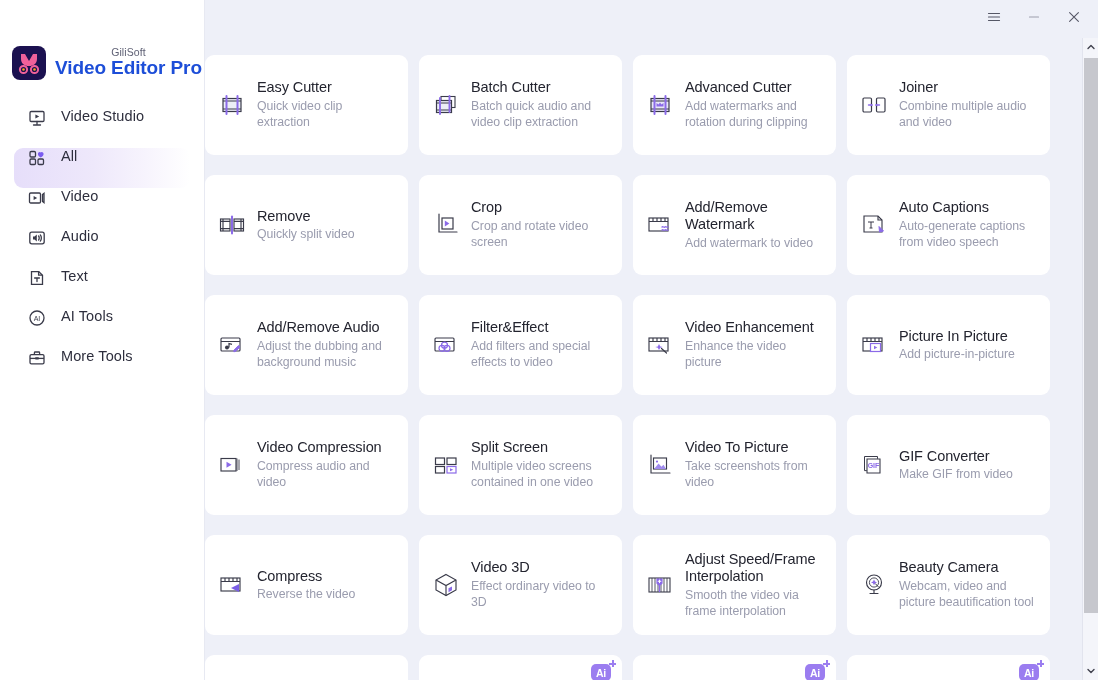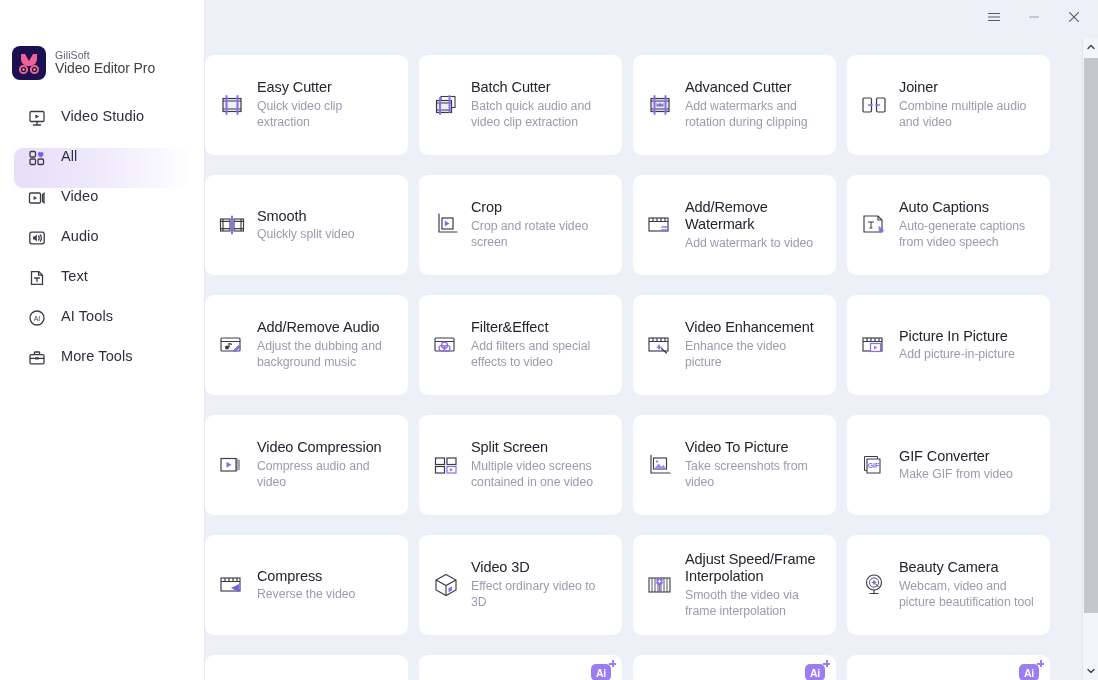--- a/index.html
+++ b/index.html
@@ -22,36 +22,37 @@
     background: #ffffff;
     flex: 0 0 205px;
     position: relative;
     border-right: 1px solid #e7e9f2;
   }
   .brand {
     display: flex; align-items: center;
     gap: 9px;
     padding: 40px 0 0 12px;
     height: 86px;
+    text-align: center;
   }
   .brand-logo {
     width: 34px; height: 34px;
     border-radius: 8px;
     background: #1b1150;
     position: relative;
     flex: 0 0 34px;
     overflow: hidden;
   }
   .brand-logo svg { position: absolute; left: 0; top: 0; }
   .brand-text { line-height: 1.08; }
   .brand-sub {
     font-size: 10.5px; color: #5f6175; letter-spacing: .1px;
   }
   .brand-title {
-    font-size: 14px; font-weight: normal; color: #404040; letter-spacing: -.1px;
+    font-size: 19px; font-weight: bold; color: #1d4ed8; letter-spacing: -.1px;
   }
 
   .nav { margin-top: 22px; padding: 0 14px; }
   .nav-item {
     display: flex; align-items: flex-start;
     gap: 14px;
     height: 40px;
     padding-left: 13px;
     border-radius: 9px;
     cursor: pointer;
@@ -377,21 +378,21 @@
           <span class="card-icon">
             <svg width="30" height="30" viewBox="0 0 30 30" fill="none" stroke="#3a3b4a" stroke-width="1.15">
               <rect x="3.5" y="9" width="9.5" height="12"></rect>
               <path d="M3.5 11.4 H13 M3.5 18.6 H13 M6 9 V21"></path>
               <rect x="17" y="9" width="9.5" height="12"></rect>
               <path d="M17 11.4 H26.5 M17 18.6 H26.5 M24 9 V21"></path>
               <path d="M15 6.5 V23.5" stroke="#8b6ae8" stroke-width="2" stroke-linecap="round"></path>
             </svg>
           </span>
           <div class="card-body">
-            <div class="card-title">Smooth</div>
+            <div class="card-title">Remove</div>
             <div class="card-desc">Quickly split video</div>
           </div>
         </div>
 
         <div class="card">
           <span class="card-icon">
             <svg width="30" height="30" viewBox="0 0 30 30" fill="none" stroke="#3a3b4a" stroke-width="1.2">
               <path d="M8 4 V22 H26" stroke-linecap="round"></path>
               <rect x="11" y="8" width="11" height="11"></rect>
               <path d="M13.8 10.6 L18.4 13.5 L13.8 16.4 Z" fill="#8b6ae8" stroke="none"></path>

